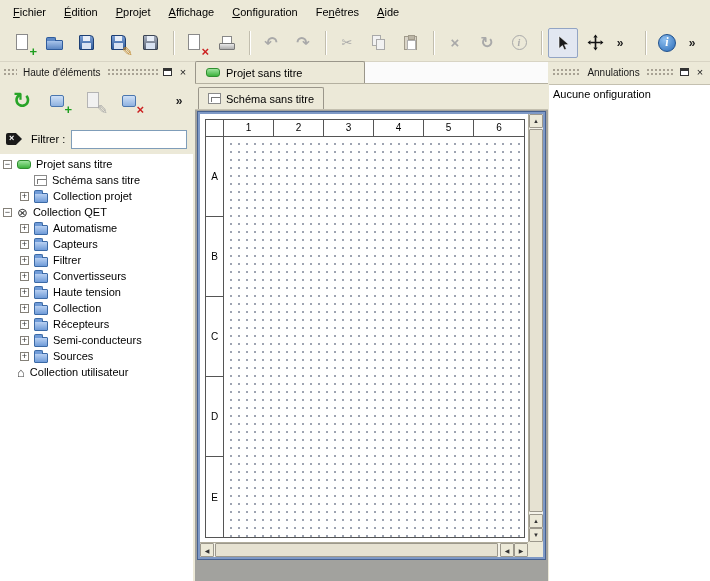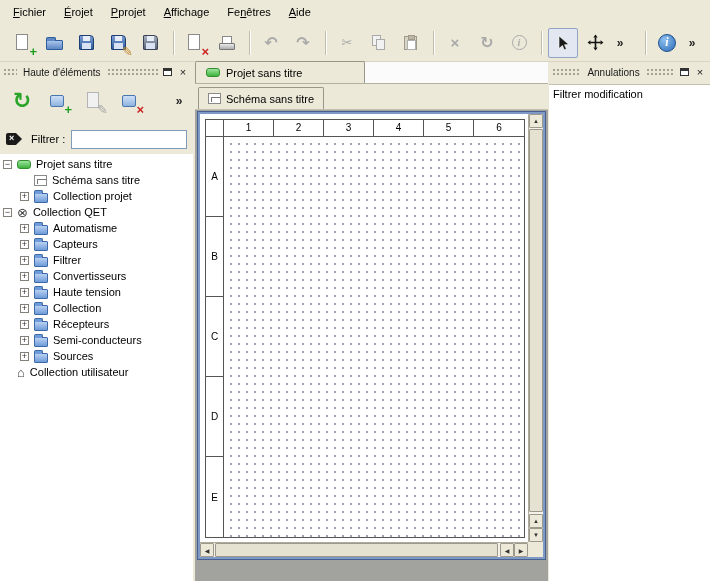--- a/index.html
+++ b/index.html
@@ -112,23 +112,24 @@
   .undo-list { flex:1; margin-top:4px; background:#fff; border-top:1px solid #c4c0b0; padding:2px 4px; overflow:hidden; }
   .undo-item { font-size:11px; color:#000; padding:1px 0; white-space:nowrap; }
 </style>
 </head>
 <body>
 
 <div id="app">
 
   <div class="menubar" id="menubar">
       <div class="menu-item"><span></span><span class="accel">F</span><span>ichier</span></div>
-      <div class="menu-item"><span></span><span class="accel">É</span><span>rojet</span></div>
+      <div class="menu-item"><span></span><span class="accel">É</span><span>dition</span></div>
       <div class="menu-item"><span></span><span class="accel">P</span><span>projet</span></div>
       <div class="menu-item"><span></span><span class="accel">A</span><span>ffichage</span></div>
+      <div class="menu-item"><span></span><span class="accel">C</span><span>onfiguration</span></div>
       <div class="menu-item"><span>Fe</span><span class="accel">n</span><span>êtres</span></div>
       <div class="menu-item"><span></span><span class="accel">A</span><span>ide</span></div>
     </div>
 
   <div class="toolbar" id="main-toolbar">
       <div class="tb-btn">
         <span class="tbi">
           <i class="pg"></i>
           <b class="ovl green">+</b>
         </span>
@@ -426,18 +427,18 @@
       <div class="dock-header">
         <span class="grip fill"></span>
         <span class="dock-title">Annulations</span>
         <span class="grip fill"></span>
         <span class="dock-btn">
             <i class="float-ic"></i>
           </span>
         <span class="dock-btn">×</span>
       </div>
       <div class="undo-list">
-        <div class="undo-item">Filtrer modification</div>
+        <div class="undo-item">Aucune onfiguration</div>
       </div>
     </div>
 
   </div>
 </div>
 
 </body></html>

